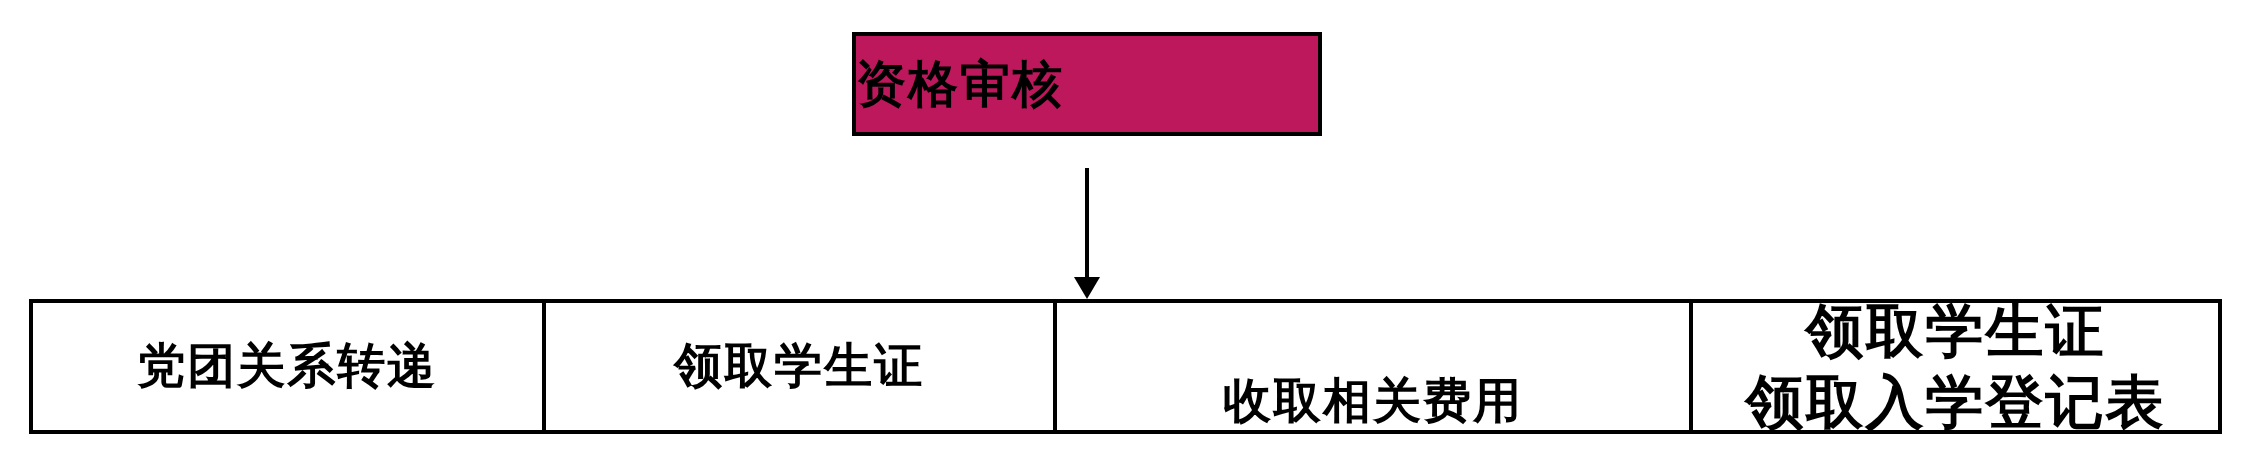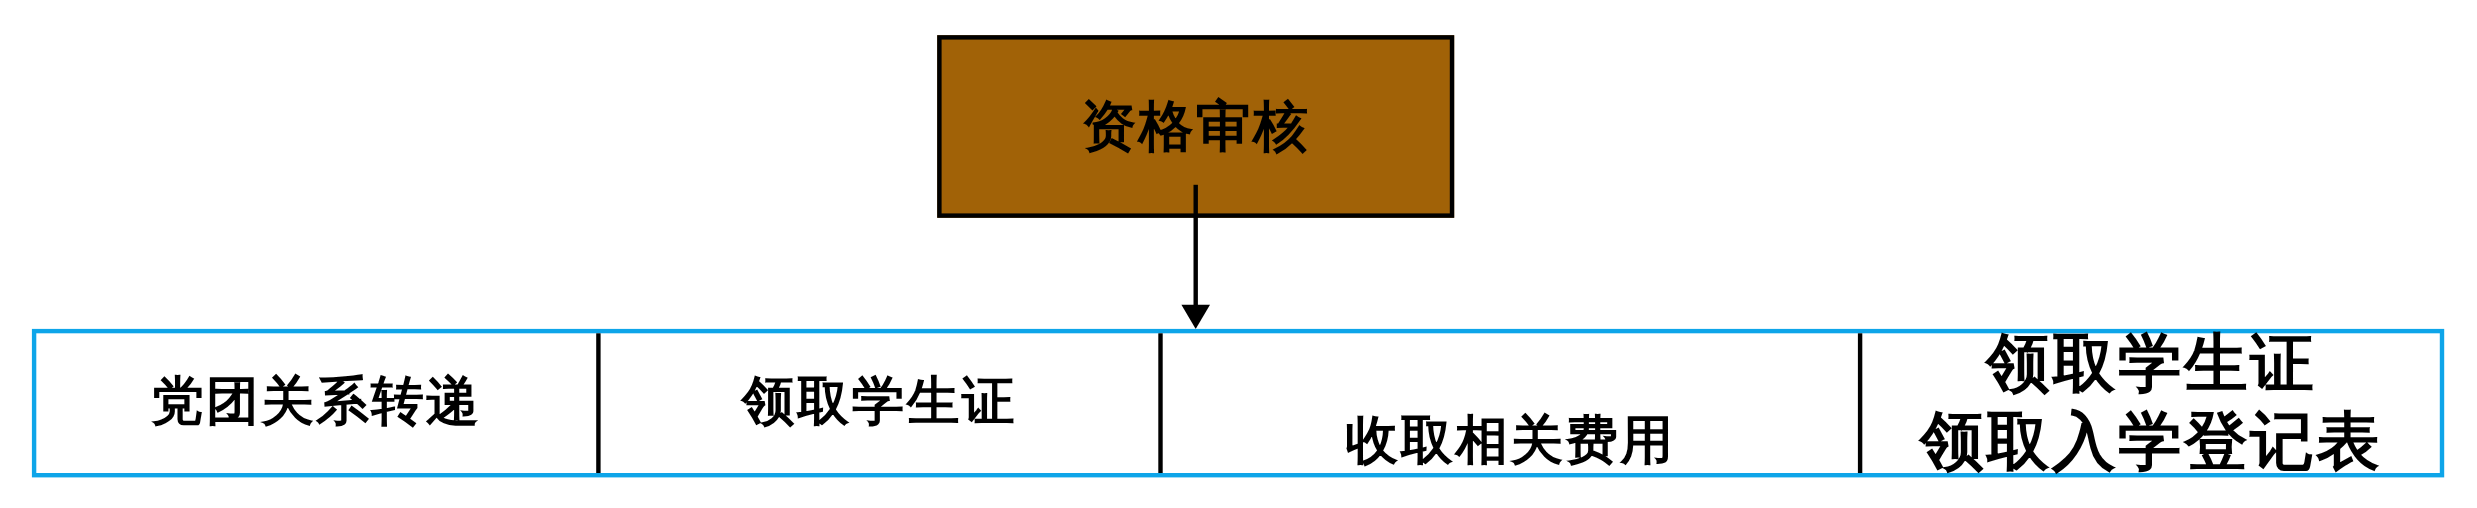--- a/index.html
+++ b/index.html
@@ -13,27 +13,26 @@
     height: 462px;
     background: #ffffff;
     font-family: "Liberation Sans", "DejaVu Sans", sans-serif;
     color: #000000;
   }
   .top-box {
     position: absolute;
     left: 852px;
     top: 32px;
     width: 470px;
-    height: 166px;
+    height: 104px;
     box-sizing: border-box;
     border: 4px solid #000000;
-    background: #a16207;
+    background: #be185d;
     display: flex;
     align-items: center;
-    justify-content: center;
     font-size: 50px;
     font-weight: bold;
     letter-spacing: 2px;
   }
   .arrow-line {
     position: absolute;
     left: 1085px;
     top: 168px;
     width: 4px;
     height: 110px;
@@ -49,21 +48,21 @@
     border-right: 13px solid transparent;
     border-top: 22px solid #000000;
   }
   .bottom-row {
     position: absolute;
     left: 29px;
     top: 299px;
     width: 2193px;
     height: 135px;
     box-sizing: border-box;
-    border: 4px solid #0ea5e9;
+    border: 4px solid #000000;
     background: #ffffff;
     display: flex;
     align-items: stretch;
   }
   .cell {
     box-sizing: border-box;
     border-right: 4px solid #000000;
     display: flex;
     flex-direction: column;
     align-items: center;

